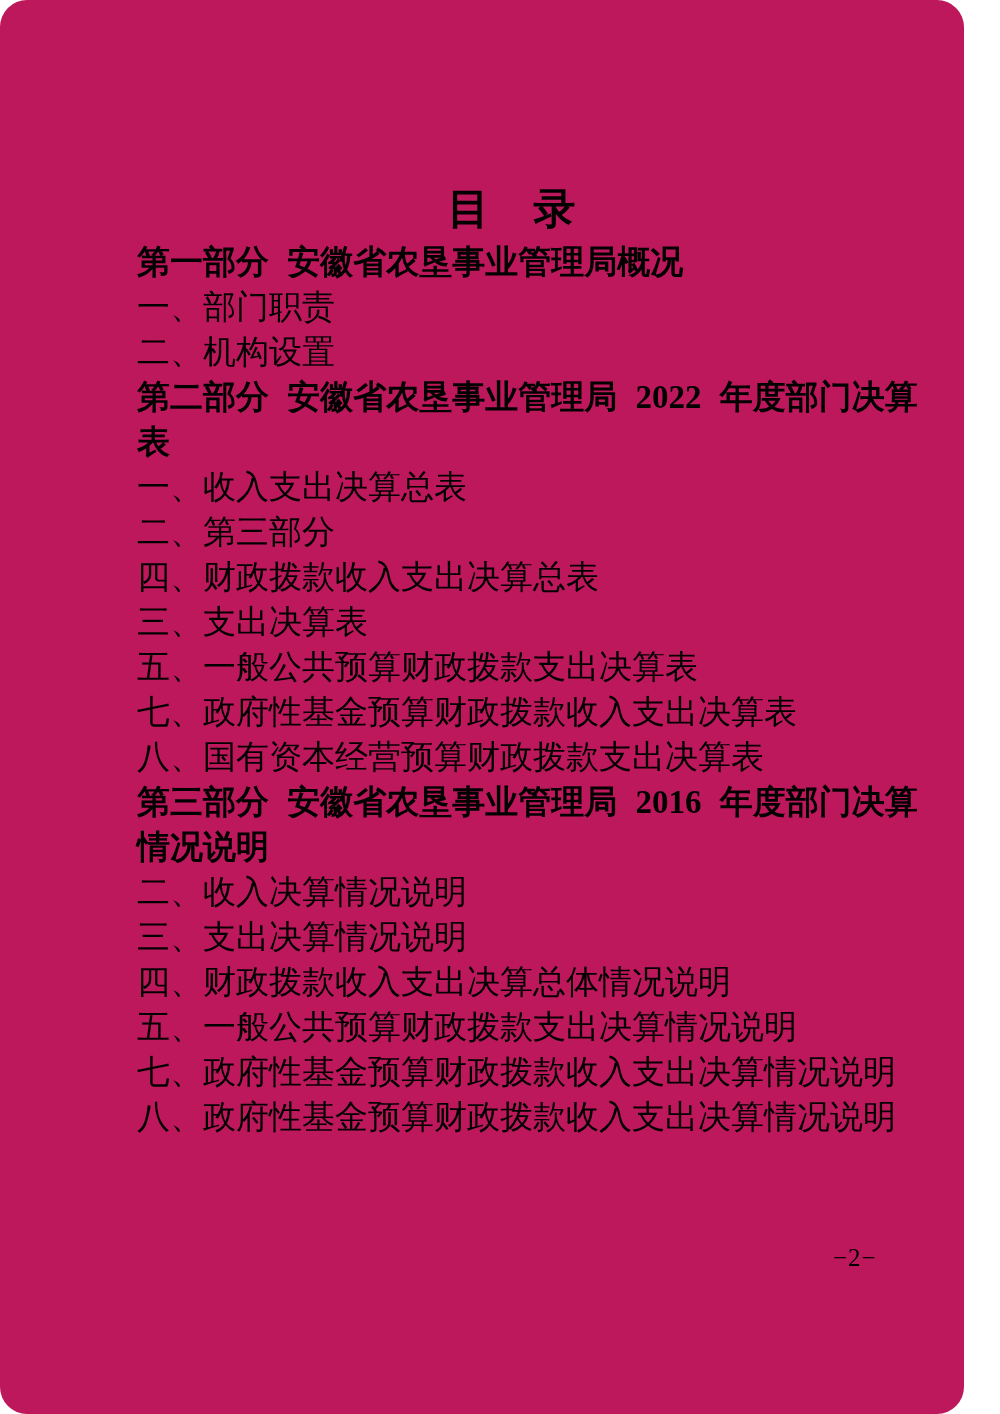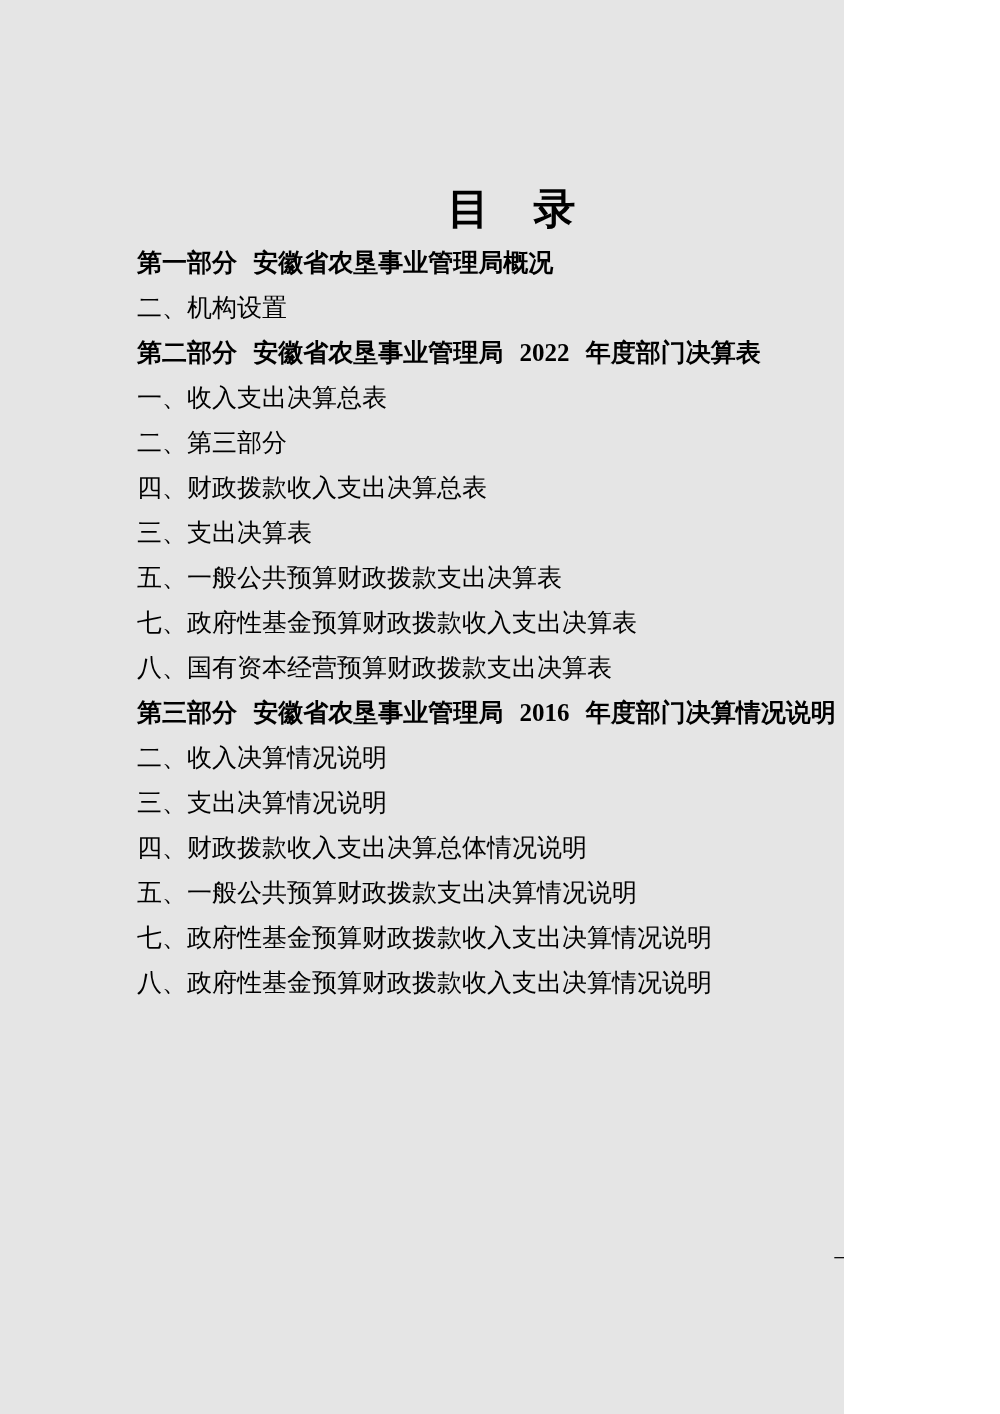--- a/index.html
+++ b/index.html
@@ -1,43 +1,44 @@
 <!DOCTYPE html>
 <html><head>
 <meta charset="utf-8">
 <style>
   * { margin: 0; padding: 0; box-sizing: border-box; }
   html, body { background: #ffffff; }
   .page {
     position: relative;
-    width: 844px;
+    width: 964px;
     height: 1414px;
-    background: #e5e5e5;
+    background: #be185d;
     color: #000000;
     font-family: "Liberation Serif", "DejaVu Serif", serif;
     overflow: hidden;
+    border-radius: 27px;
   }
   .content {
     position: absolute;
     left: 137px;
     top: 183px;
     width: 795px;
   }
   .doc-title {
     width: 750px;
     font-size: 42px;
     font-weight: 700;
     line-height: 52px;
     text-align: center;
     margin-bottom: 5px;
     letter-spacing: 1px;
     font-family: "DejaVu Sans", "Liberation Sans", sans-serif;
   }
   .toc-line {
-    font-size: 25px;
+    font-size: 33px;
     line-height: 45px;
   }
   .section-heading {
     font-weight: 700;
     word-spacing: 10px;
   }
   .page-number {
     position: absolute;
     top: 1243px;
     left: 833px;
@@ -51,20 +52,21 @@
 </head>
 <body>
 
 <div class="page">
   <div class="content">
 
     <div class="doc-title">目　录</div>
 
     <div>
       <div class="toc-line section-heading">第一部分 安徽省农垦事业管理局概况</div>
+      <div class="toc-line">一、部门职责</div>
       <div class="toc-line">二、机构设置</div>
     </div>
 
     <div>
       <div class="toc-line section-heading">第二部分 安徽省农垦事业管理局 2022 年度部门决算表</div>
       <div class="toc-line">一、收入支出决算总表</div>
       <div class="toc-line">二、第三部分</div>
       <div class="toc-line">四、财政拨款收入支出决算总表</div>
       <div class="toc-line">三、支出决算表</div>
       <div class="toc-line">五、一般公共预算财政拨款支出决算表</div>

